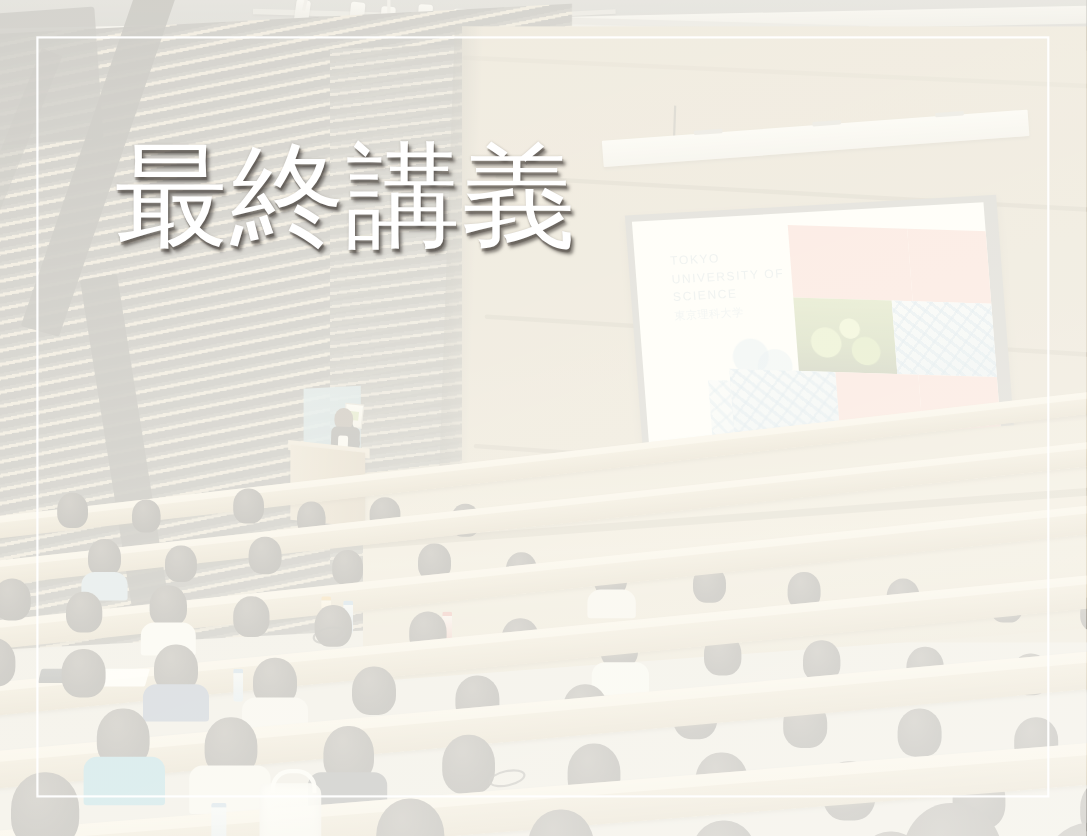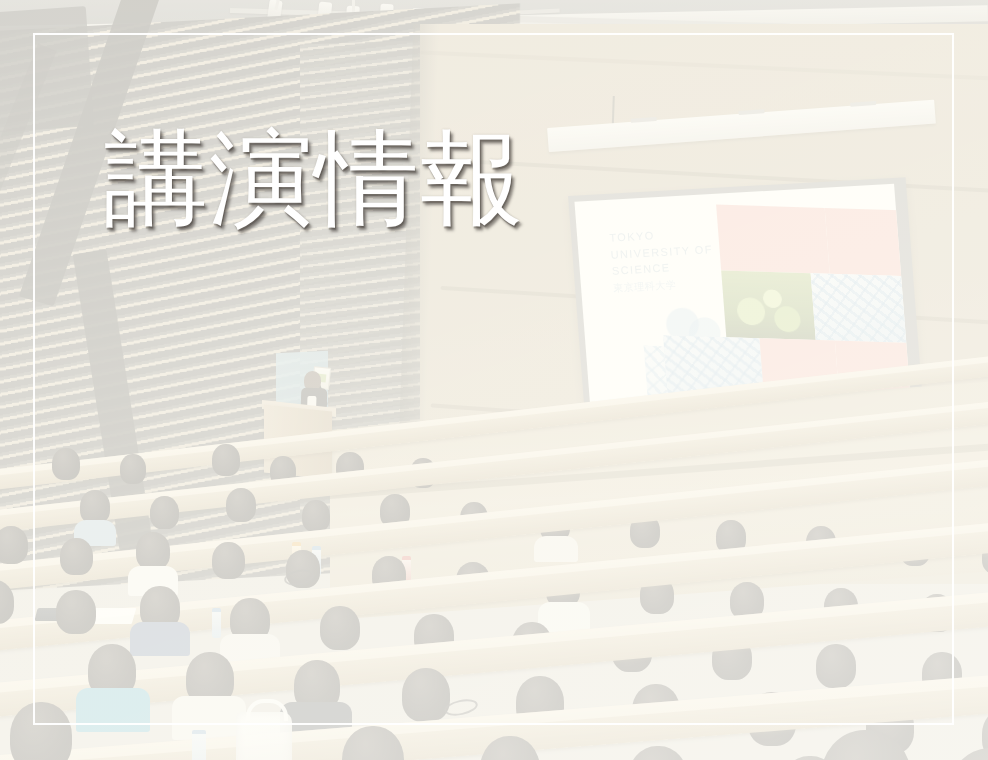--- a/index.html
+++ b/index.html
@@ -487,16 +487,16 @@
 
     </div>
 
     <div class="photo-wash"></div>
     <div class="photo-wash2"></div>
   </div>
 
   <div class="inset-frame"></div>
 
   <div class="headline">
-    <span class="line">講演情報</span>
+    <span class="line">最終講義</span>
   </div>
 
 </div>
 
 </body></html>

